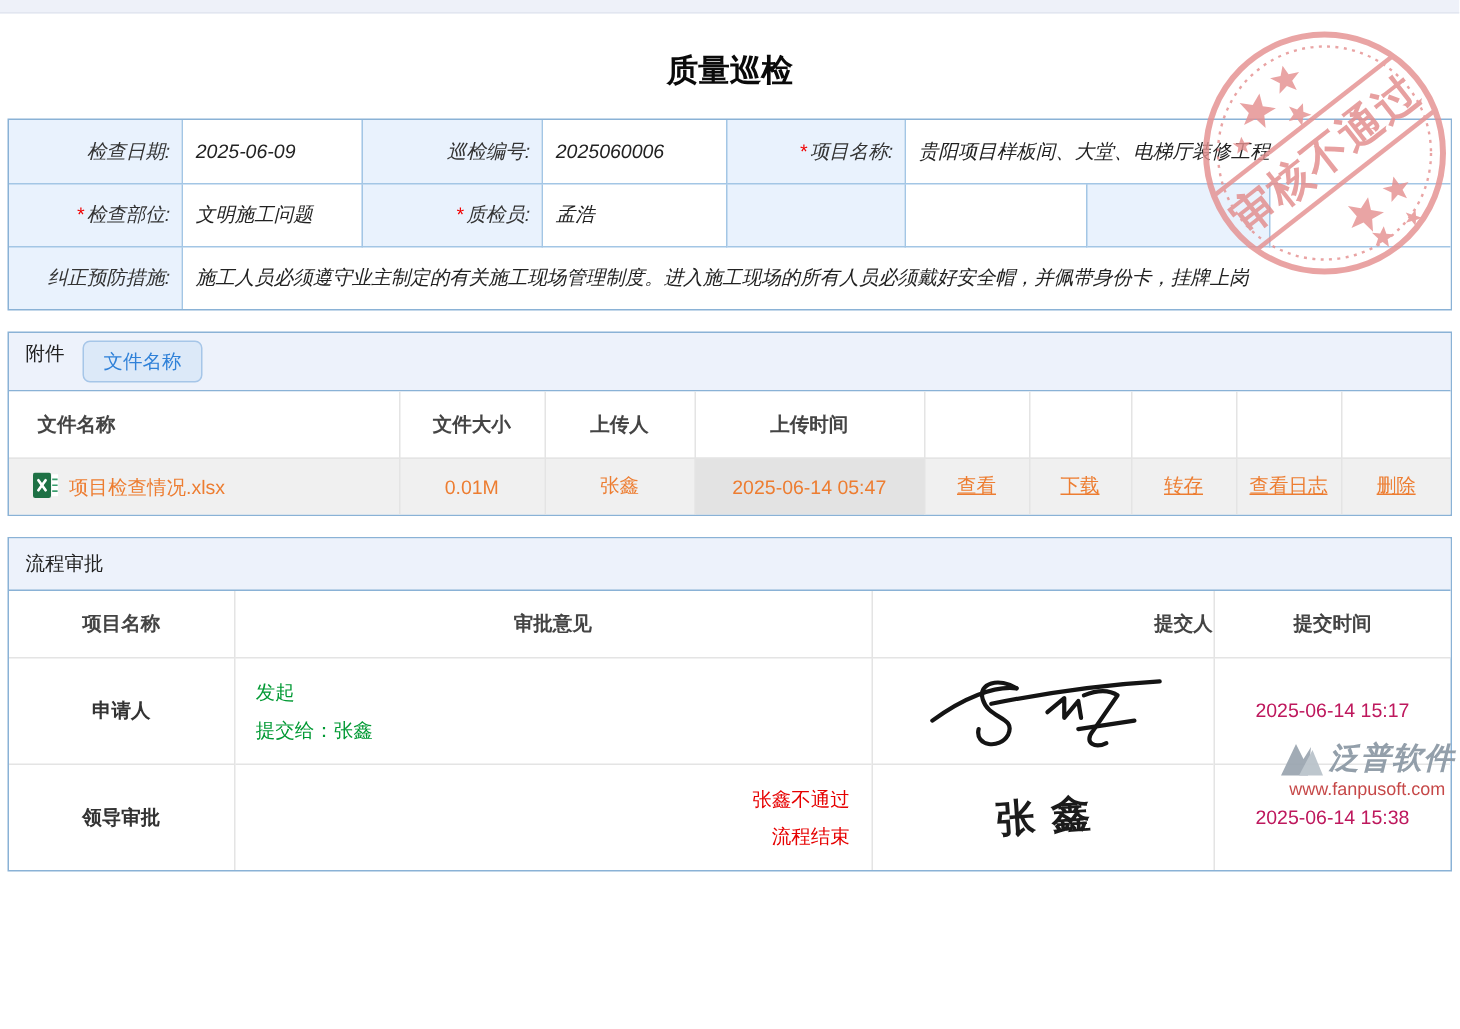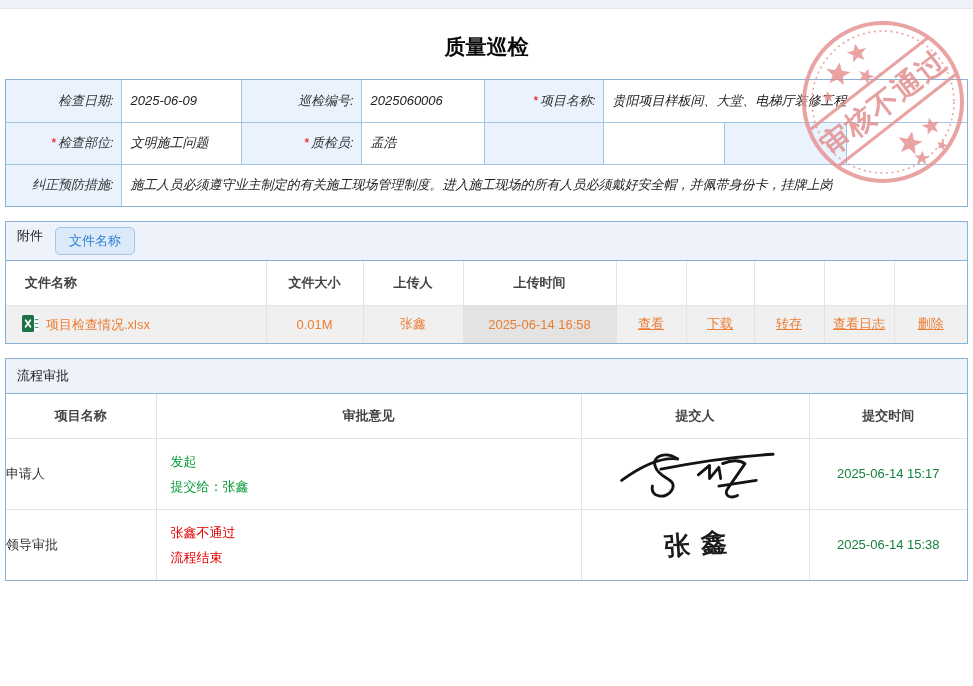--- a/index.html
+++ b/index.html
@@ -47,27 +47,27 @@
     font-size:13px; height:38px; background:#f0f0f0;
     border-right:1px solid #e4e4e4; text-align:center; color:#ed7d31;
   }
   .att-row td.file-cell { text-align:left; padding-left:16px; }
   .att-row td.time-cell { background:#e3e3e3; }
   .file-cell .file-ico { vertical-align:-3px; margin-right:7px; }
   .att-link { color:#ed7d31; text-decoration:underline; cursor:pointer; }
 
   
   .appr-table td { border-right:1px solid #e4e4e4; border-top:1px solid #e4e4e4; font-size:13px; }
-  .appr-table td.node-cell { color:#333; }
+  .appr-table td.node-cell { text-align:center; color:#333;font-weight:bold; }
   .appr-table td.opinion-cell { padding:10px 14px; line-height:25px; }
-  .appr-table td.time-cell2 { text-align:center; color:#15803d; }
+  .appr-table td.time-cell2 { text-align:center; color:#be185d; }
   .appr-table td.sig-cell { text-align:center; }
   .appr-row { height:68px; }
   .txt-green { color:#009933; display:block;font-family:Liberation Serif, serif; }
-  .txt-red { color:#e60000; display:block; }
+  .txt-red { color:#e60000; display:block;text-align:right; }
   .sig-text {
     display:inline-block; font-family:"DejaVu Serif","Liberation Serif",serif;
     font-size:26px; font-weight:bold; color:#1b1b1b;
     transform:rotate(-4deg); letter-spacing:11px; padding-left:11px;
   }
 
   
   .stamp { position:absolute; top:15px; right:5px; width:170px; height:174px; opacity:0.82; pointer-events:none; }
 
   
@@ -164,21 +164,21 @@
             <rect x="12.4" y="1.2" width="4.4" height="14.6" fill="#fff"></rect>
             <g stroke="#3a9e6e" stroke-width="1.1">
               <line x1="12.8" y1="4.6" x2="16.4" y2="4.6"></line>
                   <line x1="12.8" y1="8.5" x2="16.4" y2="8.5"></line>
                   <line x1="12.8" y1="12.4" x2="16.4" y2="12.4"></line>
             </g>
           </svg><a class="att-link" style="text-decoration:none;">项目检查情况.xlsx</a>
         </td>
         <td>0.01M</td>
         <td>张鑫</td>
-        <td class="time-cell">2025-06-14 16:58</td>
+        <td class="time-cell">2025-06-14 05:47</td>
         <td><a class="att-link">查看</a></td>
         <td><a class="att-link">下载</a></td>
         <td><a class="att-link">转存</a></td>
         <td><a class="att-link">查看日志</a></td>
         <td><a class="att-link">删除</a></td>
       </tr>
     </tbody>
       </table>
   </section>
 
@@ -188,21 +188,21 @@
       <colgroup>
         <col style="width:150px">
           <col style="width:425px">
           <col style="width:228px">
           <col>
       </colgroup>
       <tbody>
           <tr>
         <th style="border-top:none;">项目名称</th>
         <th style="border-top:none;">审批意见</th>
-        <th style="border-top:none;">提交人</th>
+        <th style="border-top:none;text-align:right;">提交人</th>
         <th style="border-top:none;">提交时间</th>
       </tr>
       <tr class="appr-row">
         <td class="node-cell">申请人</td>
         <td class="opinion-cell">
           <span class="txt-green">发起</span>
           <span class="txt-green">提交给：张鑫</span>
         </td>
         <td class="sig-cell">
           <svg width="180" height="58" viewBox="0 0 185 62" fill="none" stroke="#141414" stroke-width="3" stroke-linecap="round" stroke-linejoin="round">
@@ -254,14 +254,24 @@
       <use href="#star" transform="translate(40,59) scale(1.3) rotate(8)"></use>
       <use href="#star" transform="translate(68,61) scale(0.85) rotate(20)"></use>
       <use href="#star" transform="translate(30,82) scale(0.65) rotate(-5)"></use>
       <use href="#star" transform="translate(112,128) scale(1.3) rotate(10)"></use>
       <use href="#star" transform="translate(133,111) scale(0.95) rotate(-14)"></use>
       <use href="#star" transform="translate(124,143) scale(0.8) rotate(4)"></use>
       <use href="#star" transform="translate(144,130) scale(0.6) rotate(18)"></use>
     </g>
   </svg>
 
+  <div class="wm">
+    <div class="wm-row">
+      <svg width="30" height="24" viewBox="0 0 30 24">
+        <path d="M1,23 L11,2 L16,12 L21,4 L19,23 Z" fill="#9aa5b0"></path>
+        <path d="M13,23 L22,6 L29,23 Z" fill="#b9c2ca"></path>
+      </svg>
+      <span class="wm-brand">泛普软件</span>
+    </div>
+    <div class="wm-url">www.fanpusoft.com</div>
+  </div>
 
 </div>
 
 </body></html>

